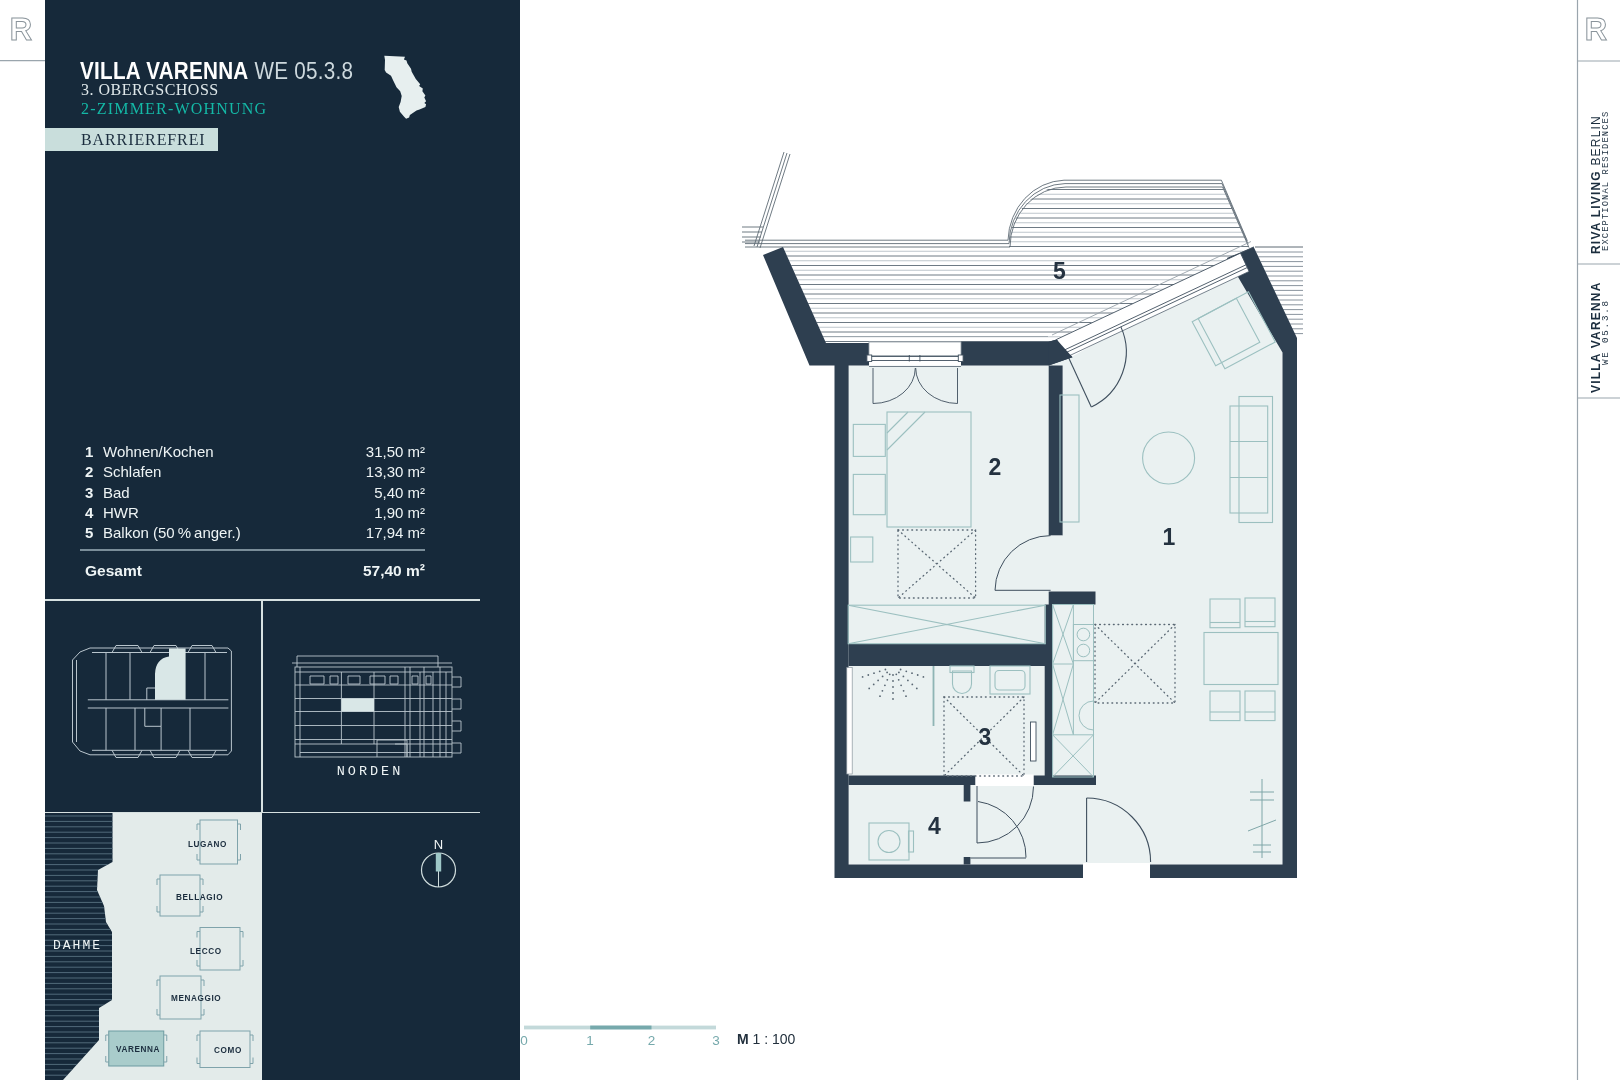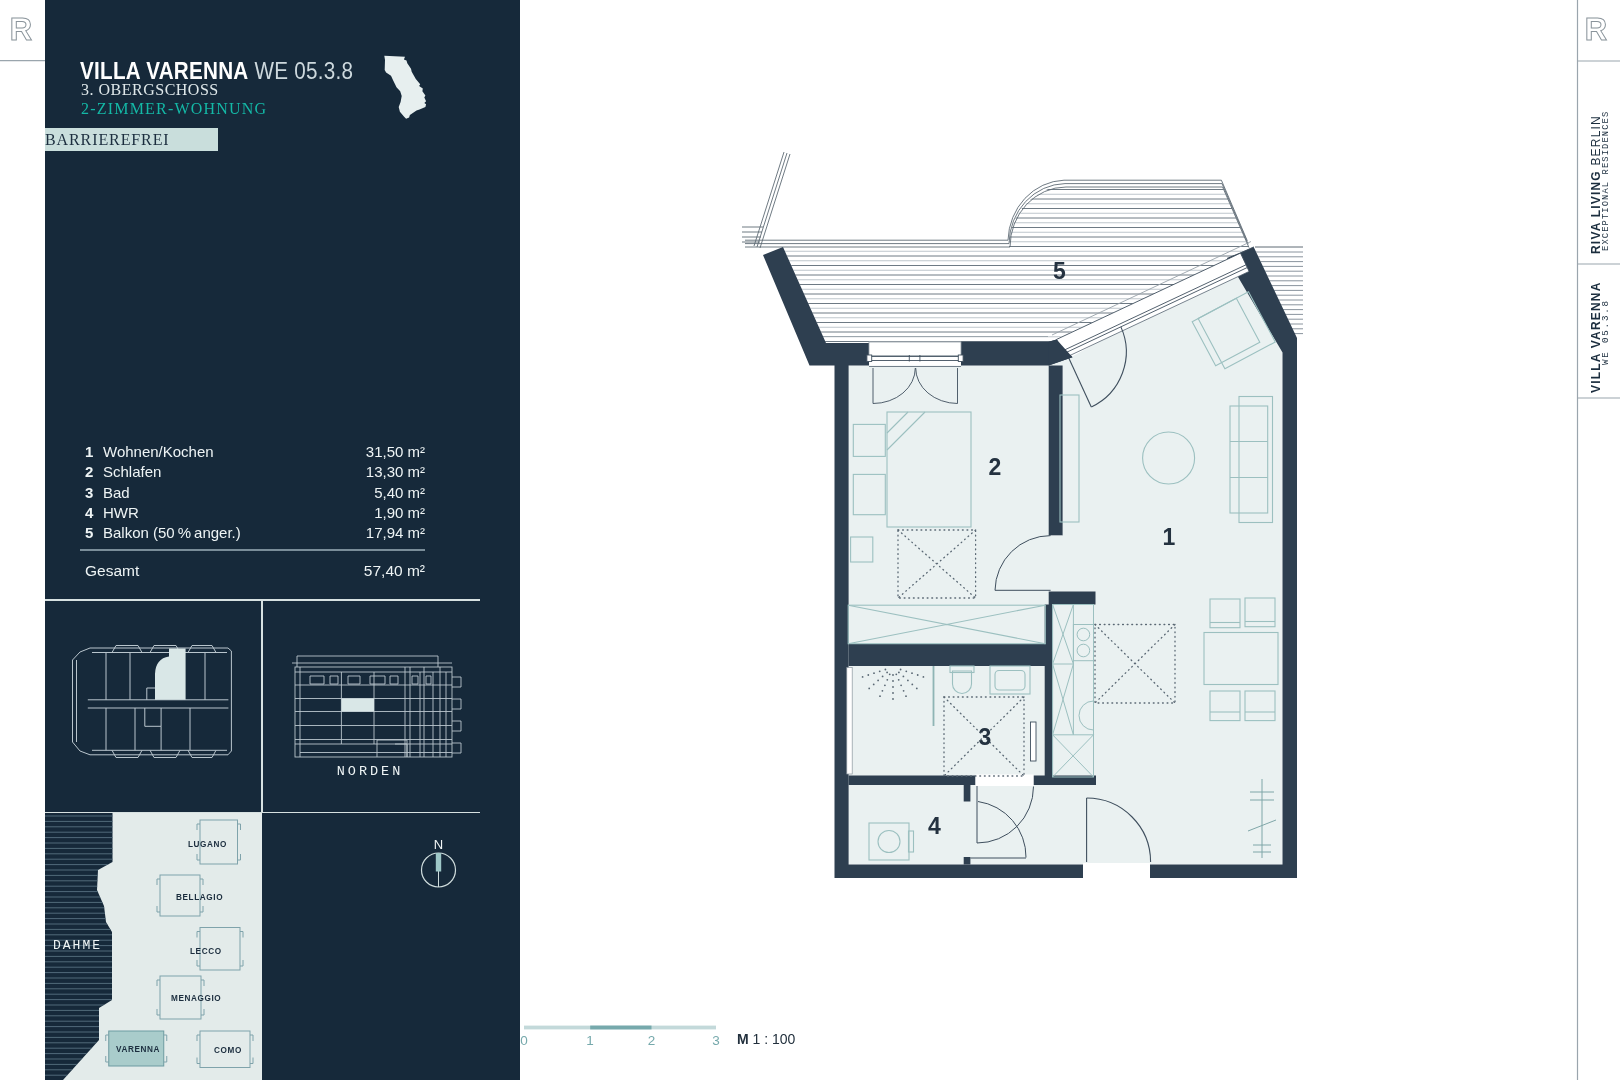--- a/index.html
+++ b/index.html
@@ -23,39 +23,39 @@
 </svg>
 
 <div id="panel" class="abs">
 
   <div class="abs" style="left:35px;top:57px;font-size:24px;color:#fff;letter-spacing:0.3px;transform:scaleX(0.86);transform-origin:left top"><b>VILLA VARENNA</b> <span style="color:#cdd8dd;font-weight:normal">WE 05.3.8</span></div>
 
   <div class="abs mono" style="left:36px;top:81px;font-size:16px;color:#dfe8ea;letter-spacing:0.5px">3. OBERGSCHOSS</div>
 
   <div class="abs mono" style="left:36px;top:100px;font-size:16px;color:#14b8a6;letter-spacing:1.2px">2-ZIMMER-WOHNUNG</div>
 
-  <div class="abs mono" style="left:0;top:128px;width:173px;height:23px;box-sizing:border-box;background:#c9dedc;color:#1b2d3e;font-size:16px;letter-spacing:0.9px;line-height:23px;">BARRIEREFREI</div>
+  <div class="abs mono" style="left:0;top:128px;width:173px;height:23px;box-sizing:border-box;background:#c9dedc;color:#1b2d3e;font-size:16px;letter-spacing:0.9px;line-height:23px;padding-left:36px">BARRIEREFREI</div>
 
   <svg class="abs" style="left:336px;top:53px" width="62" height="72" viewBox="0 0 62 72">
   <path d="M3.3,2.8 L24,3.7 L22.9,6.5 L25.5,7.6 L26.3,10.2 L30,15.7 L30.7,18.7 L34.8,26.1 L39.2,31.3 L38.1,33.1 L41.8,35.4 L41.4,38.3 L44.4,42.4 L43.3,44.5 L45.1,48.3 L43.3,50 L45.1,51.3 L44.4,53.9 L38.5,56.5 L35.5,57.6 L28.9,62 L28.1,64.6 L25.1,65.7 L22.9,63.5 L18.9,58.7 L17.7,53.9 L19.6,49.1 L20.7,43.1 L19.2,38.3 L15.5,34.3 L12.2,27.6 L10,22.8 L5.1,19.4 L3.7,16.9 L4,6.9 Z" fill="#e7efef"></path>
   </svg>
 
 <div class="row" style="top:443px"><span class="num">1</span>Wohnen/Kochen<span class="val">31,50 m²</span></div>
 
 <div class="row" style="top:463.3px"><span class="num">2</span>Schlafen<span class="val">13,30 m²</span></div>
 
 <div class="row" style="top:483.6px"><span class="num">3</span>Bad<span class="val">5,40 m²</span></div>
 
 <div class="row" style="top:503.9px"><span class="num">4</span>HWR<span class="val">1,90 m²</span></div>
 
 <div class="row" style="top:524.2px"><span class="num">5</span>Balkon (50 % anger.)<span class="val">17,94 m²</span></div>
 
   <div class="abs" style="left:35px;top:549px;width:345px;height:2px;background:#7a8d99"></div>
 
-  <div class="row" style="top:562px;font-weight:normal;font-size:15.5px"><span>Gesamt</span><span class="val">57,40 m²</span></div>
+  <div class="row" style="top:562px;font-weight:bold;font-size:15.5px"><span>Gesamt</span><span class="val">57,40 m²</span></div>
 
   <div class="divl" style="left:0;top:599px;width:435px;height:1.6px"></div>
   <div class="divl" style="left:216.4px;top:599px;width:1.6px;height:214px"></div>
   <div class="divl" style="left:0;top:811.5px;width:435px;height:1.6px"></div>
 
   <svg class="abs" style="left:0;top:601px" width="217" height="211" viewBox="45 601 217 211" id="keyplan">
 
 <path d="M80,652 L90,648 L228,648 L231.4,651 L231.4,751 L228,754.8 L90,754.8 L80,751 L72.5,742 L72.5,660 Z" stroke="#b9c5cd" stroke-width="1" fill="none"></path>
 <path d="M92,652.5 L227,652.5 M92,750.3 L227,750.3 M76.5,660 L76.5,742" stroke="#b9c5cd" stroke-width="1" fill="none"></path>
 <path d="M112,652.5 L116,645.5 L138,645.5 L142,652.5 M150,652.5 L154,645.5 L176,645.5 L180,652.5 M188,652.5 L192,645.5 L212,645.5 L216,652.5" stroke="#b9c5cd" stroke-width="1" fill="none"></path>

